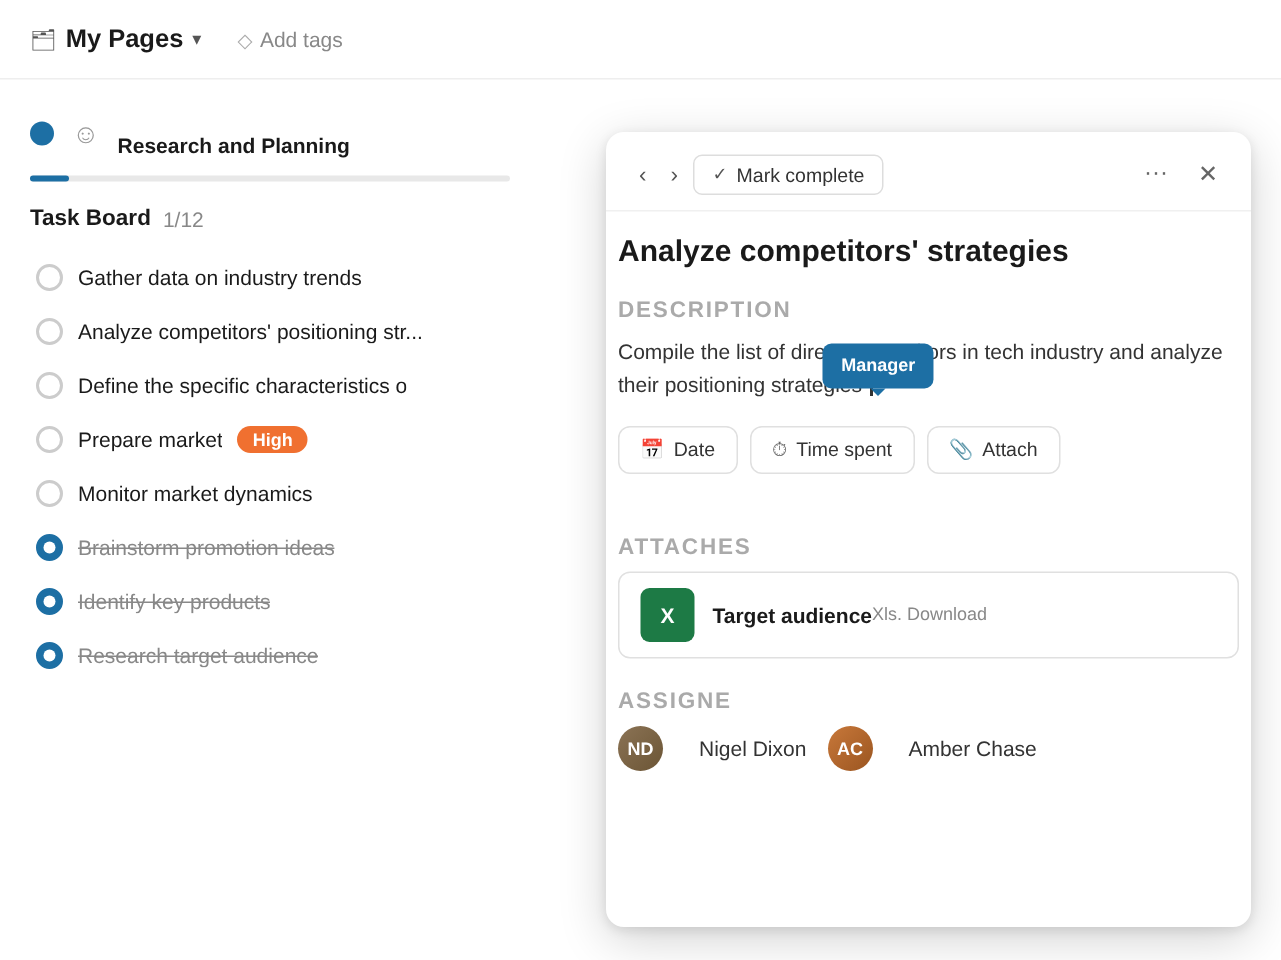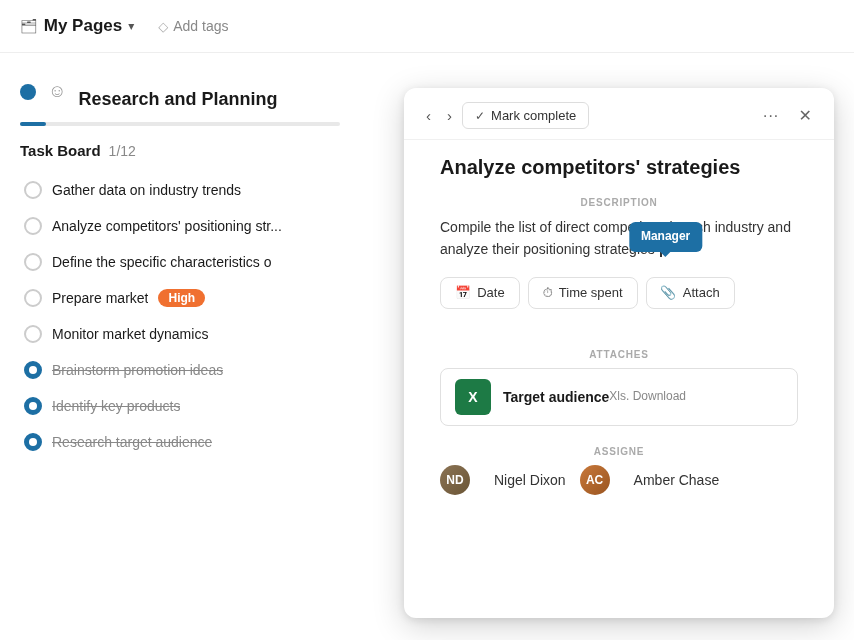--- a/index.html
+++ b/index.html
@@ -76,21 +76,21 @@
       height: 16px;
       background: #1d6fa4;
       border-radius: 50%;
       flex-shrink: 0;
     }
     .smiley-icon {
       font-size: 18px;
       color: #999;
     }
     .page-title {
-      font-size: 18px;
+      font-size: 14px;
       font-weight: 700;
       color: #1a1a1a;
       margin-top: 16px;
     }
 
     
     .progress-bar-container {
       height: 4px;
       background: #e8e8e8;
       border-radius: 2px;
@@ -247,38 +247,37 @@
       border: none;
       cursor: pointer;
       color: #666;
       font-size: 16px;
       padding: 4px 6px;
       border-radius: 4px;
     }
 
     
     .panel-body {
-      padding: 16px 36px;
+      padding: 16px 8px;
       flex: 1;
       overflow-y: auto;
     }
     .panel-task-title {
       font-size: 20px;
       font-weight: 700;
       color: #1a1a1a;
       margin-bottom: 18px;
     }
     .section-label {
-      font-size: 10px;
+      font-size: 15px;
       font-weight: 700;
       color: #aaa;
       letter-spacing: 0.08em;
       text-transform: uppercase;
       margin-bottom: 8px;
-      text-align: center;
     }
     .description-text {
       font-size: 14px;
       color: #333;
       line-height: 1.6;
       margin-bottom: 16px;
       position: relative;
     }
     .cursor-indicator {
       display: inline-block;

